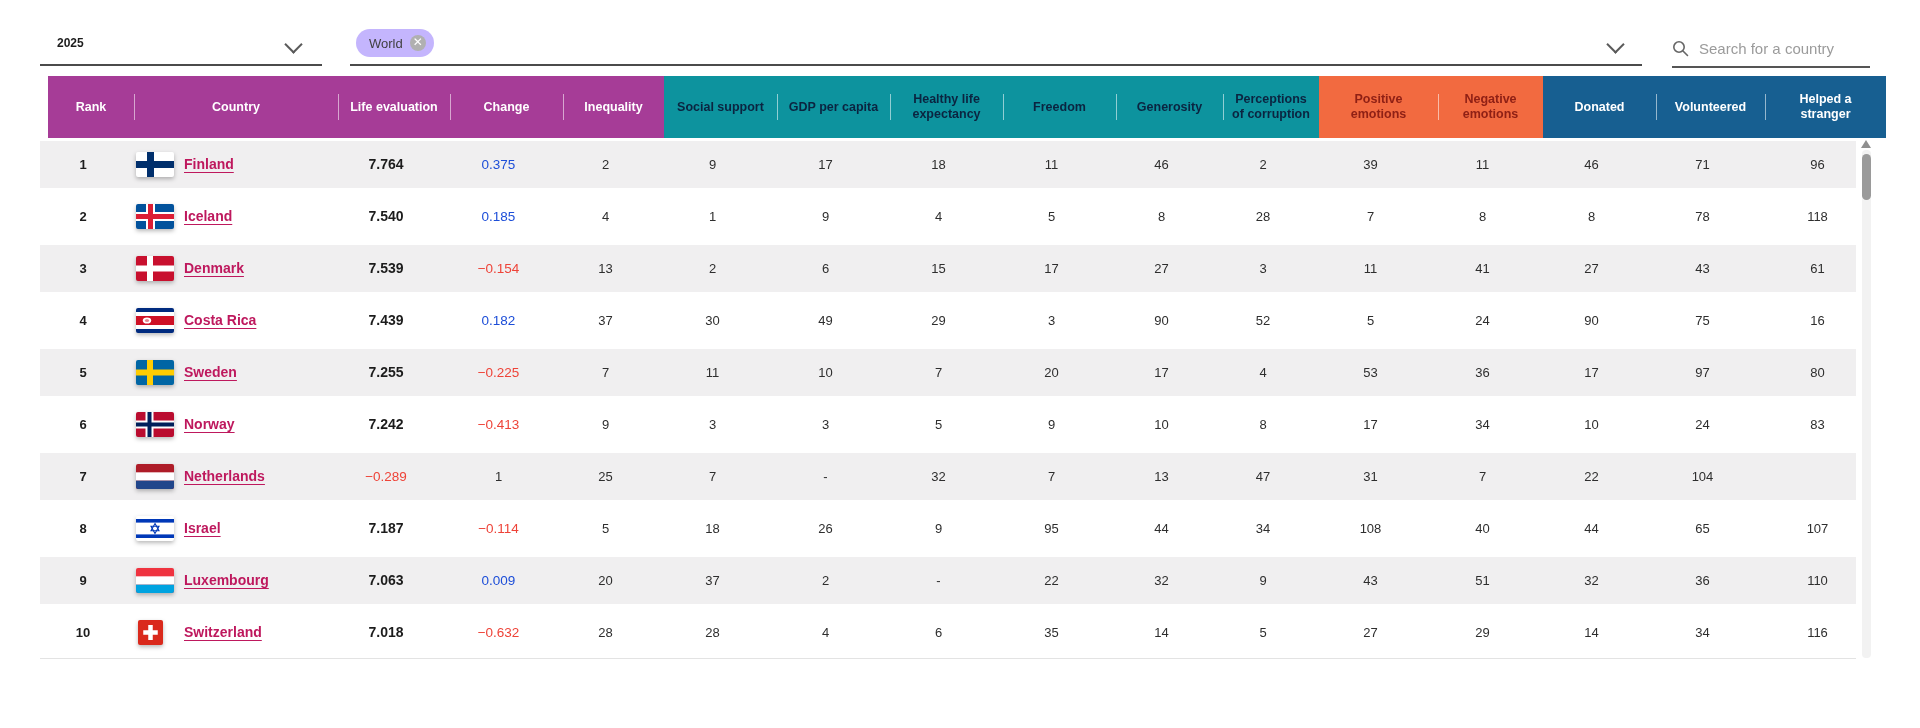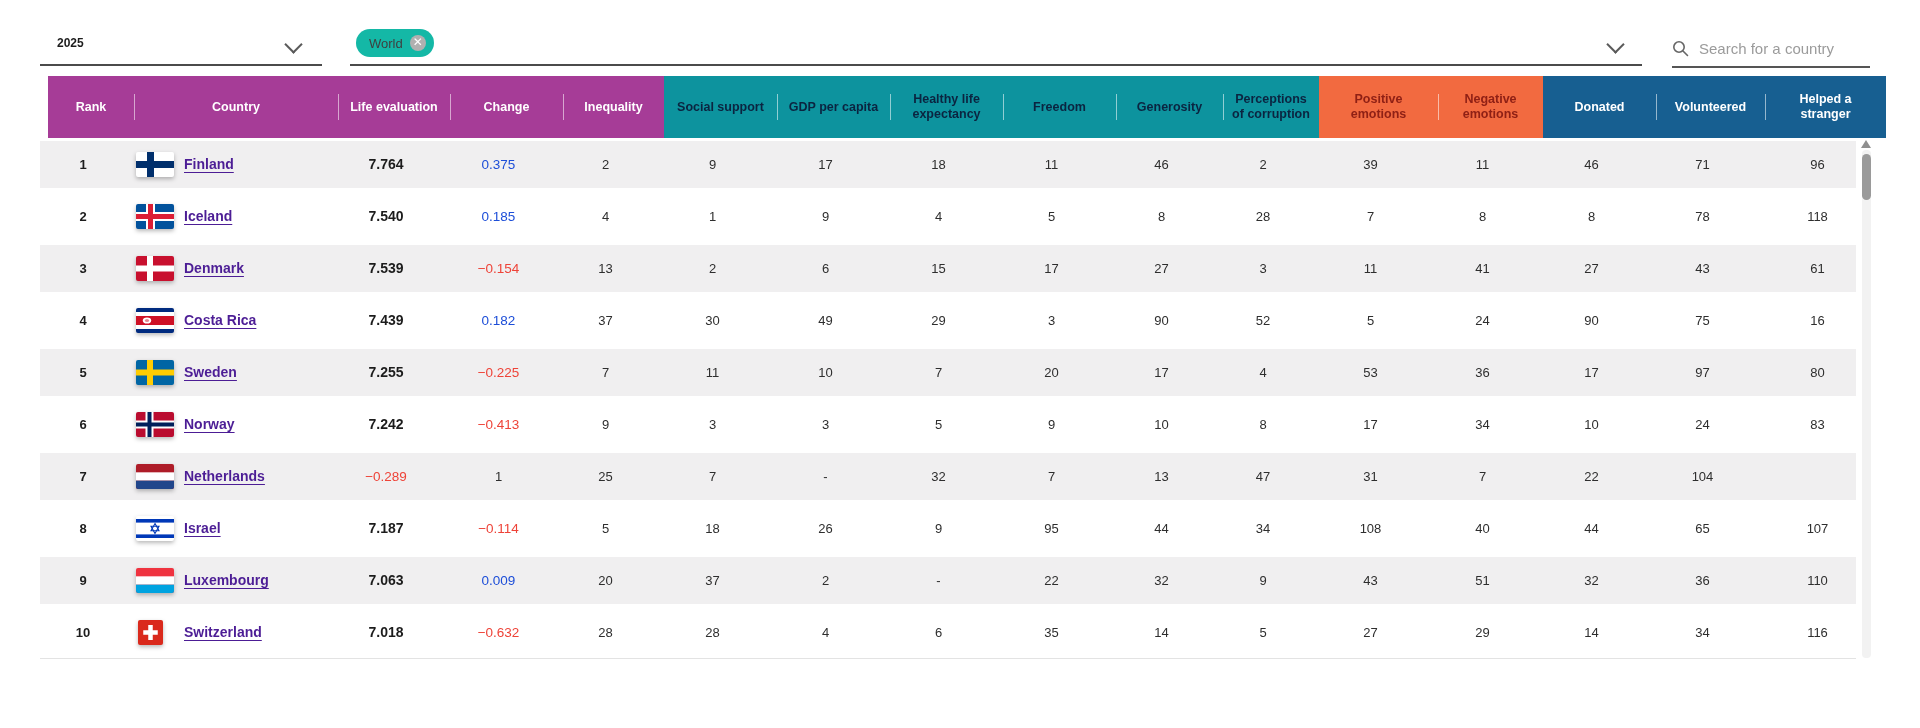--- a/index.html
+++ b/index.html
@@ -10,21 +10,21 @@
   .year-select{position:absolute;left:40px;top:26px;width:282px;height:38px;
     border-bottom:2px solid #4b4b4b;cursor:pointer;}
   .year-value{position:absolute;left:17px;top:10px;font-size:12px;font-weight:700;color:#1d1d1d;}
   .chev{position:absolute;width:11px;height:11px;border-right:2px solid #5a5a5a;
     border-bottom:2px solid #5a5a5a;transform:rotate(45deg);}
   .year-select .chev{right:22px;top:12px;}
   .region-select{position:absolute;left:350px;top:24px;width:1292px;height:40px;
     border-bottom:2px solid #4b4b4b;cursor:pointer;}
   .region-select .chev{right:20px;top:14px;}
   .chip{position:absolute;left:6px;top:5px;display:inline-flex;align-items:center;gap:7px;
-    background:#14b8a6;border-radius:15px;padding:6px 8px 6px 13px;font-size:13px;color:#3f3f3f;}
+    background:#c4b5fd;border-radius:15px;padding:6px 8px 6px 13px;font-size:13px;color:#3f3f3f;}
   .chip-x{display:inline-block;width:16px;height:16px;border-radius:50%;background:#b0b0b0;
     color:#fff;font-size:12px;line-height:15px;text-align:center;cursor:pointer;}
   .search{position:absolute;left:1672px;top:30px;width:198px;height:36px;
     border-bottom:2px solid #555;display:flex;align-items:center;gap:8px;}
   .search svg{flex:0 0 auto;}
   .search input{flex:1;min-width:0;border:none;outline:none;background:transparent;
     font-size:15px;color:#0f172a;font-family:"Liberation Sans",sans-serif;}
   .search input::placeholder{color:#9b9b9b;}
 
   
@@ -42,21 +42,21 @@
   .tbody{position:absolute;left:40px;top:138px;width:1816px;height:520px;overflow:hidden;
     border-bottom:1px solid #e3e3e3;}
   .tr{display:grid;width:1838px;height:52px;}
   .tr.striped{background:#f0eff0;box-shadow:inset 0 3px 0 #fff, inset 0 -2px 0 #fff;}
   .td{display:flex;align-items:center;justify-content:center;font-size:13px;color:#2e2e2e;}
   .td.rank{font-weight:700;color:#1c1c1c;}
   .td.country{justify-content:flex-start;padding-left:10px;gap:10px;}
   .flag{width:38px;height:25px;flex:0 0 auto;filter:drop-shadow(0 2px 2px rgba(0,0,0,.28));}
   .flag.square{width:25px;margin-left:2px;margin-right:11px;}
   .flag svg{display:block;border-radius:2px;}
-  .country-name{font-weight:700;font-size:14px;color:#4c1d95;text-decoration:underline;
+  .country-name{font-weight:700;font-size:14px;color:#be185d;text-decoration:underline;
     text-underline-offset:3px;cursor:pointer;}
   .td.life{font-weight:700;font-size:14px;color:#1c1c1c;}
   .td.change{font-size:13.5px;color:#1d4ed8;}
   .td.change.neg{color:#ee4338;}
 
   
   .scrollbar{position:absolute;left:1862px;top:140px;width:10px;height:518px;}
   .sb-track{position:absolute;left:0;top:10px;width:9px;height:calc(100% - 10px);
     background:#f2f2f2;border-radius:4px;}
   .sb-arrow{position:absolute;left:-1px;top:0;width:0;height:0;border-left:5.5px solid transparent;

